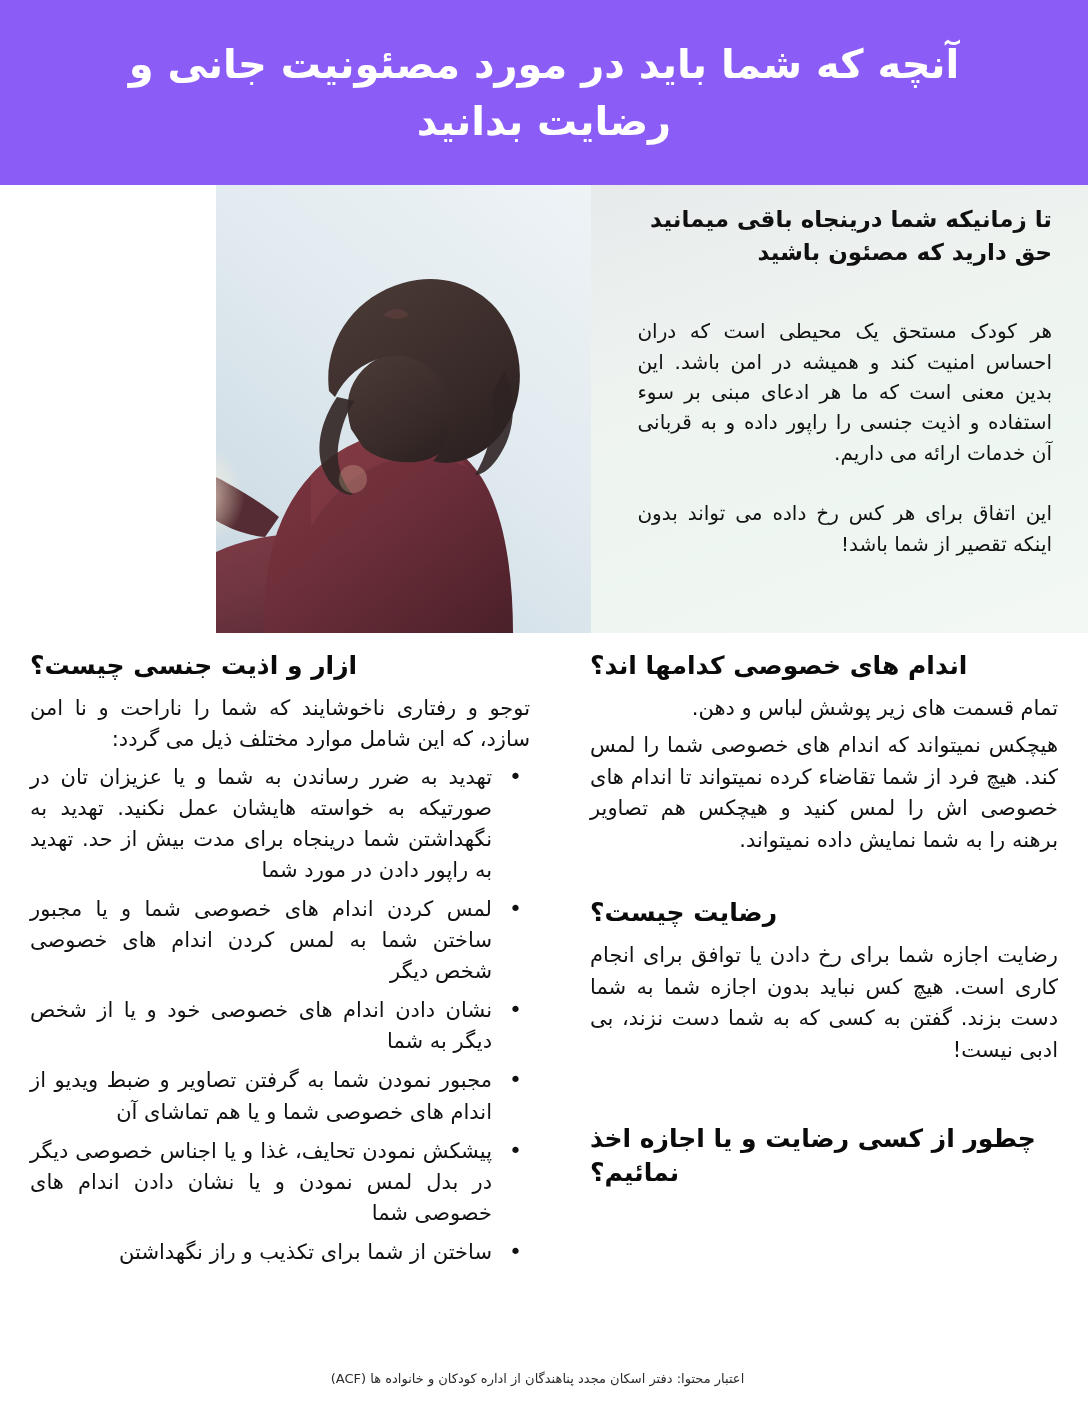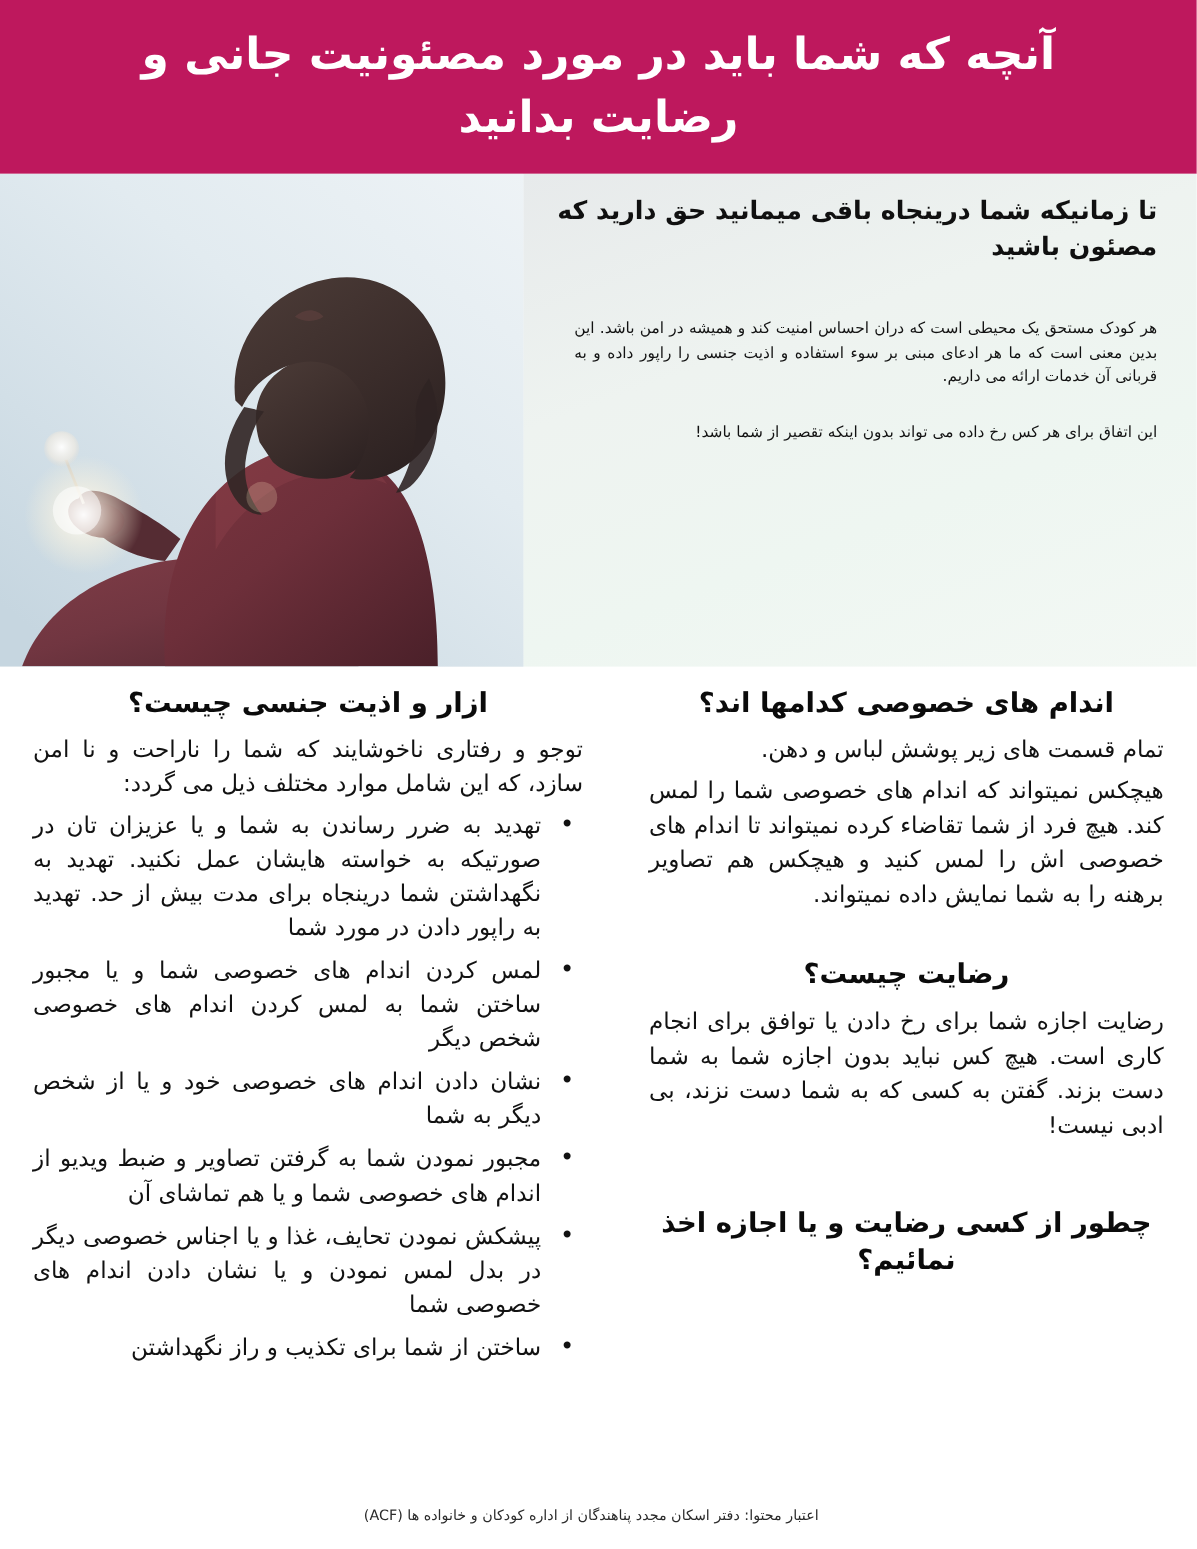--- a/index.html
+++ b/index.html
@@ -11,40 +11,40 @@
     width: 1088px; height: 1408px;
     font-family: "DejaVu Sans", "Liberation Sans", sans-serif;
     direction: rtl;
     overflow: hidden;
     position: relative;
   }
 
   
   .header-band {
     width: 1088px;
-    height: 158px;
-    background: #be185d;
+    height: 185px;
+    background: #8b5cf6;
     display: flex;
     align-items: center;
     padding: 0 60px;
   }
   .header-title {
     color: #ffffff;
     font-size: 40px;
     font-weight: bold;
     line-height: 1.42;
     text-align: center;
     letter-spacing: 0;
     margin: 0;
   }
 
   
   .hero {
     position: relative;
-    width: 1088px;
+    width: 872px;
     height: 448px;
     display: flex;
     flex-direction: row;
   }
   .hero-text {
     position: relative;
     z-index: 2;
     width: 612px;
     height: 448px;
     background: linear-gradient(160deg, #e7eaeb 0%, #eef3f0 35%, #eef6f1 65%, #f3f8f4 100%);
@@ -60,21 +60,21 @@
 
   .hero-subtitle {
     font-size: 23px;
     font-weight: bold;
     color: #101010;
     line-height: 1.42;
     text-align: right;
     margin: 0 0 48px 0;
   }
   .hero-para {
-    font-size: 14px;
+    font-size: 20px;
     color: #121212;
     line-height: 1.52;
     text-align: justify;
     text-align-last: right;
     margin: 0 0 30px 16px;
   }
 
   
   .photo-svg { display: block; width: 476px; height: 448px; }
 
@@ -89,21 +89,21 @@
     padding: 0 30px;
   }
   .col-right { width: 528px; }
   .col-left  { width: 560px; }
 
   .sec-heading {
     font-size: 25px;
     font-weight: bold;
     color: #0b0b0b;
     margin: 0 0 10px 0;
-    text-align: center;
+    text-align: left;
     line-height: 1.35;
   }
   .sec-heading.sp-top { margin-top: 40px; }
   .sec-heading.sp-top-lg { margin-top: 56px; }
 
   .sec-para {
     font-size: 21px;
     color: #121212;
     line-height: 1.5;
     text-align: justify;

